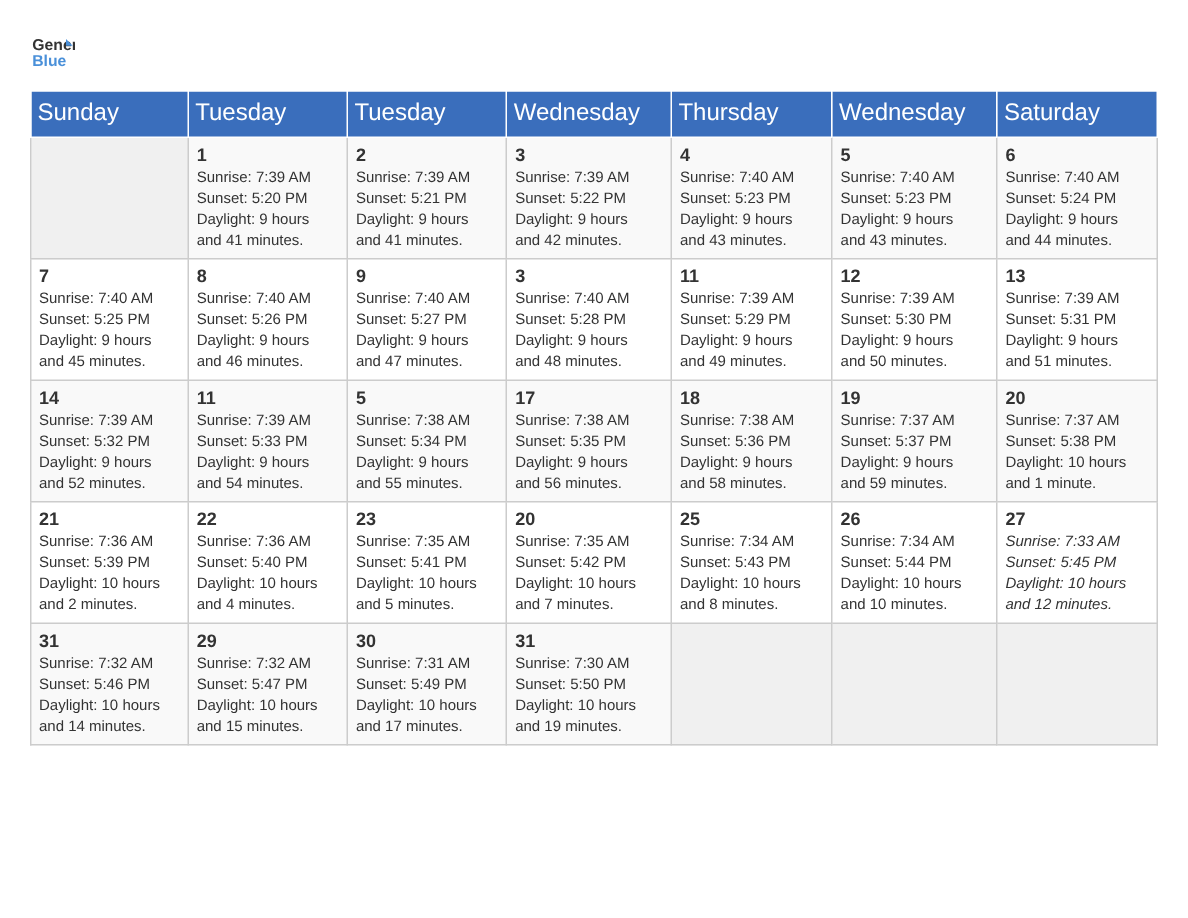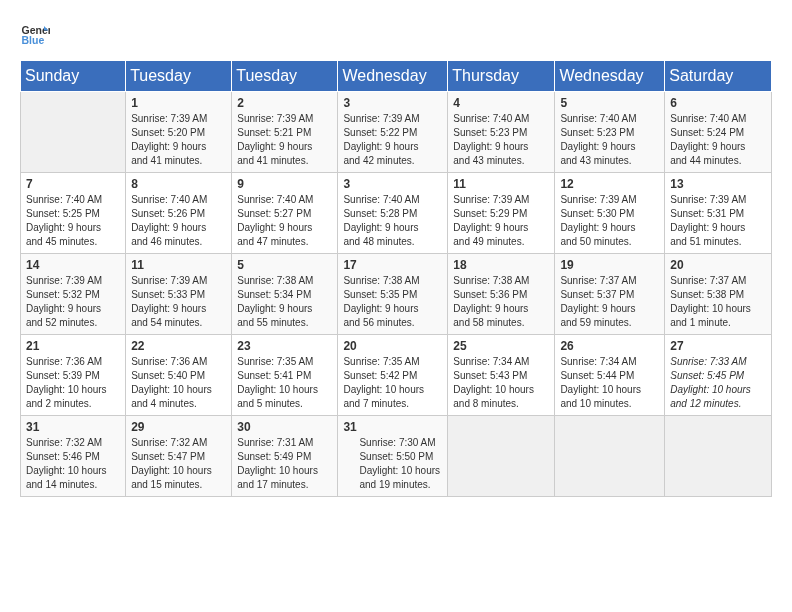--- a/index.html
+++ b/index.html
@@ -328,21 +328,21 @@
         </td>
         <td>
           <span class="day-num">30</span>
           <div class="day-info" style="white-space: pre-line;">Sunrise: 7:31 AM
 Sunset: 5:49 PM
 Daylight: 10 hours
 and 17 minutes.</div>
         </td>
         <td>
           <span class="day-num">31</span>
-          <div class="day-info" style="white-space: pre-line; margin-left: 16px;">Sunrise: 7:30 AM
+          <div class="day-info" style="white-space: pre-line;">Sunrise: 7:30 AM
 Sunset: 5:50 PM
 Daylight: 10 hours
 and 19 minutes.</div>
         </td>
         <td class="empty"></td>
         <td class="empty"></td>
         <td class="empty"></td>
       </tr>
     </tbody>
 </table>

